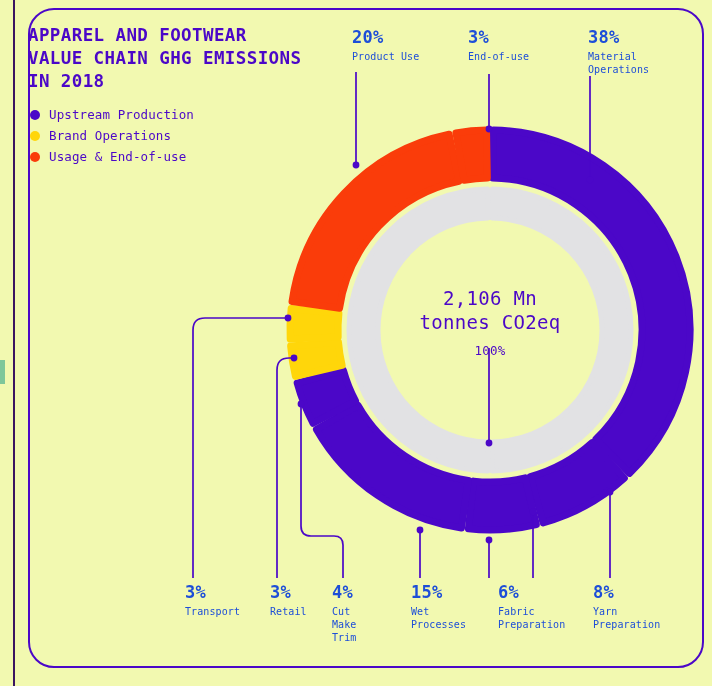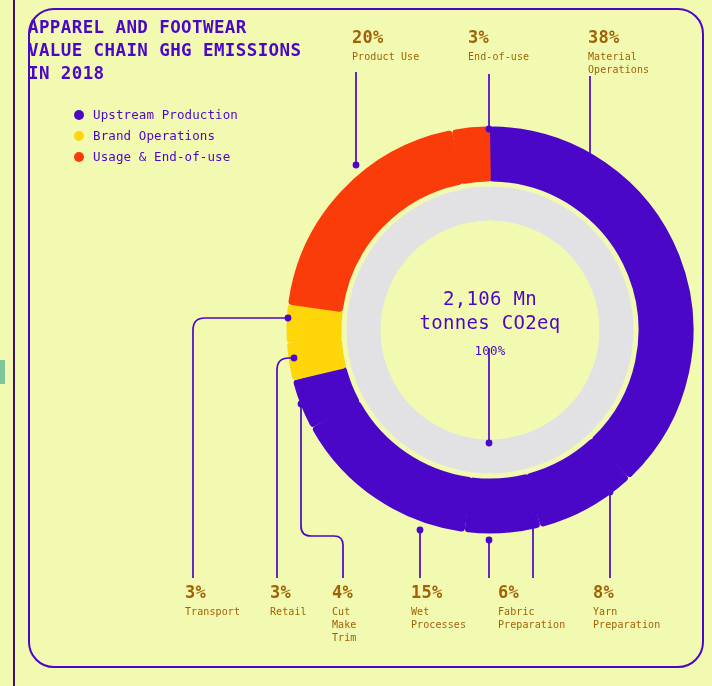--- a/index.html
+++ b/index.html
@@ -43,42 +43,41 @@
     top: 0px;
     width: 2px;
     height: 686px;
     background: #3A1560;
   }
 
   
   .title {
     position: absolute;
     left: 28px;
-    top: 16px;
+    top: 24px;
     width: 320px;
     color: #4B07C8;
     font-size: 17.5px;
     font-weight: bold;
     line-height: 1.32;
     letter-spacing: 0.4px;
     white-space: pre-line;
   }
 
   
   .legend {
     position: absolute;
     left: 30px;
     top: 104px;
     width: 280px;
   }
   .legend-row {
     display: flex;
     align-items: center;
     height: 21px;
-    padding-left: 44px;
   }
   .legend-dot {
     width: 10px;
     height: 10px;
     border-radius: 50%;
     flex: 0 0 auto;
     margin-right: 9px;
   }
   .legend-label {
     color: #4B07C8;
@@ -114,21 +113,21 @@
   }
   .center-sub {
     font-size: 12.5px;
     margin-top: 8px;
     letter-spacing: 0.2px;
   }
 
   
   .callout {
     position: absolute;
-    color: #a16207;
+    color: #1d4ed8;
   }
   .callout .pct {
     font-size: 17px;
     font-weight: bold;
     line-height: 1.15;
     letter-spacing: 0.3px;
   }
   .callout .nm {
     font-size: 10px;
     line-height: 1.32;

